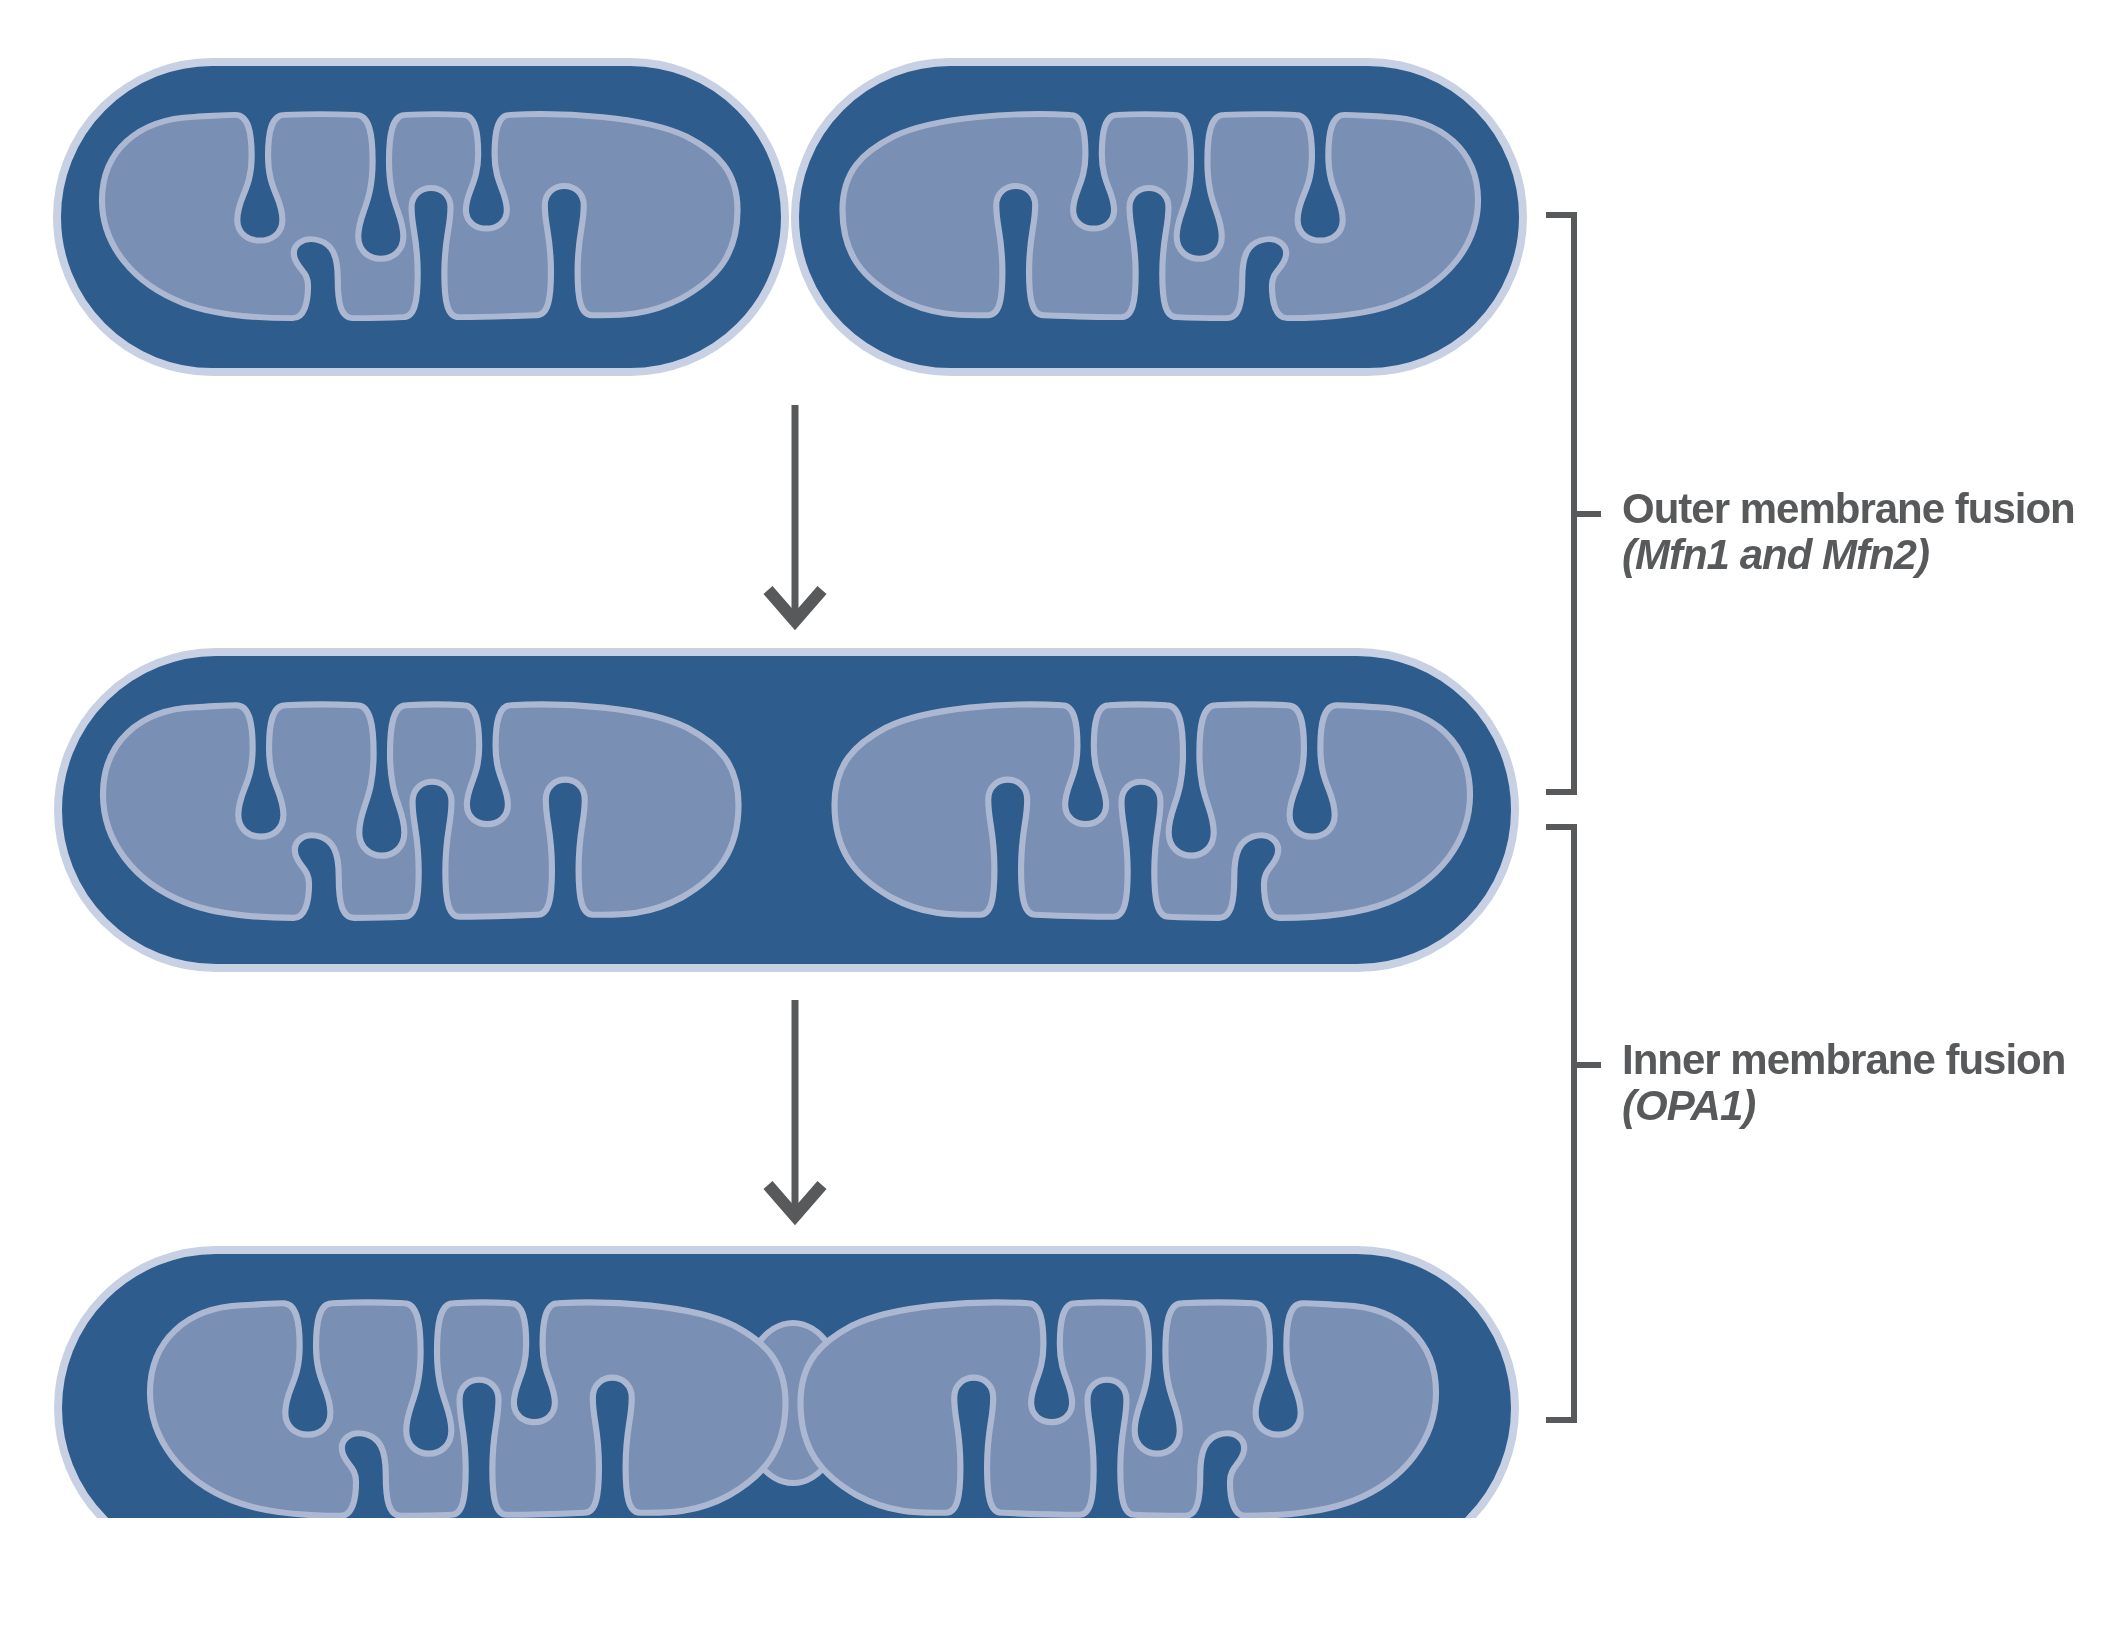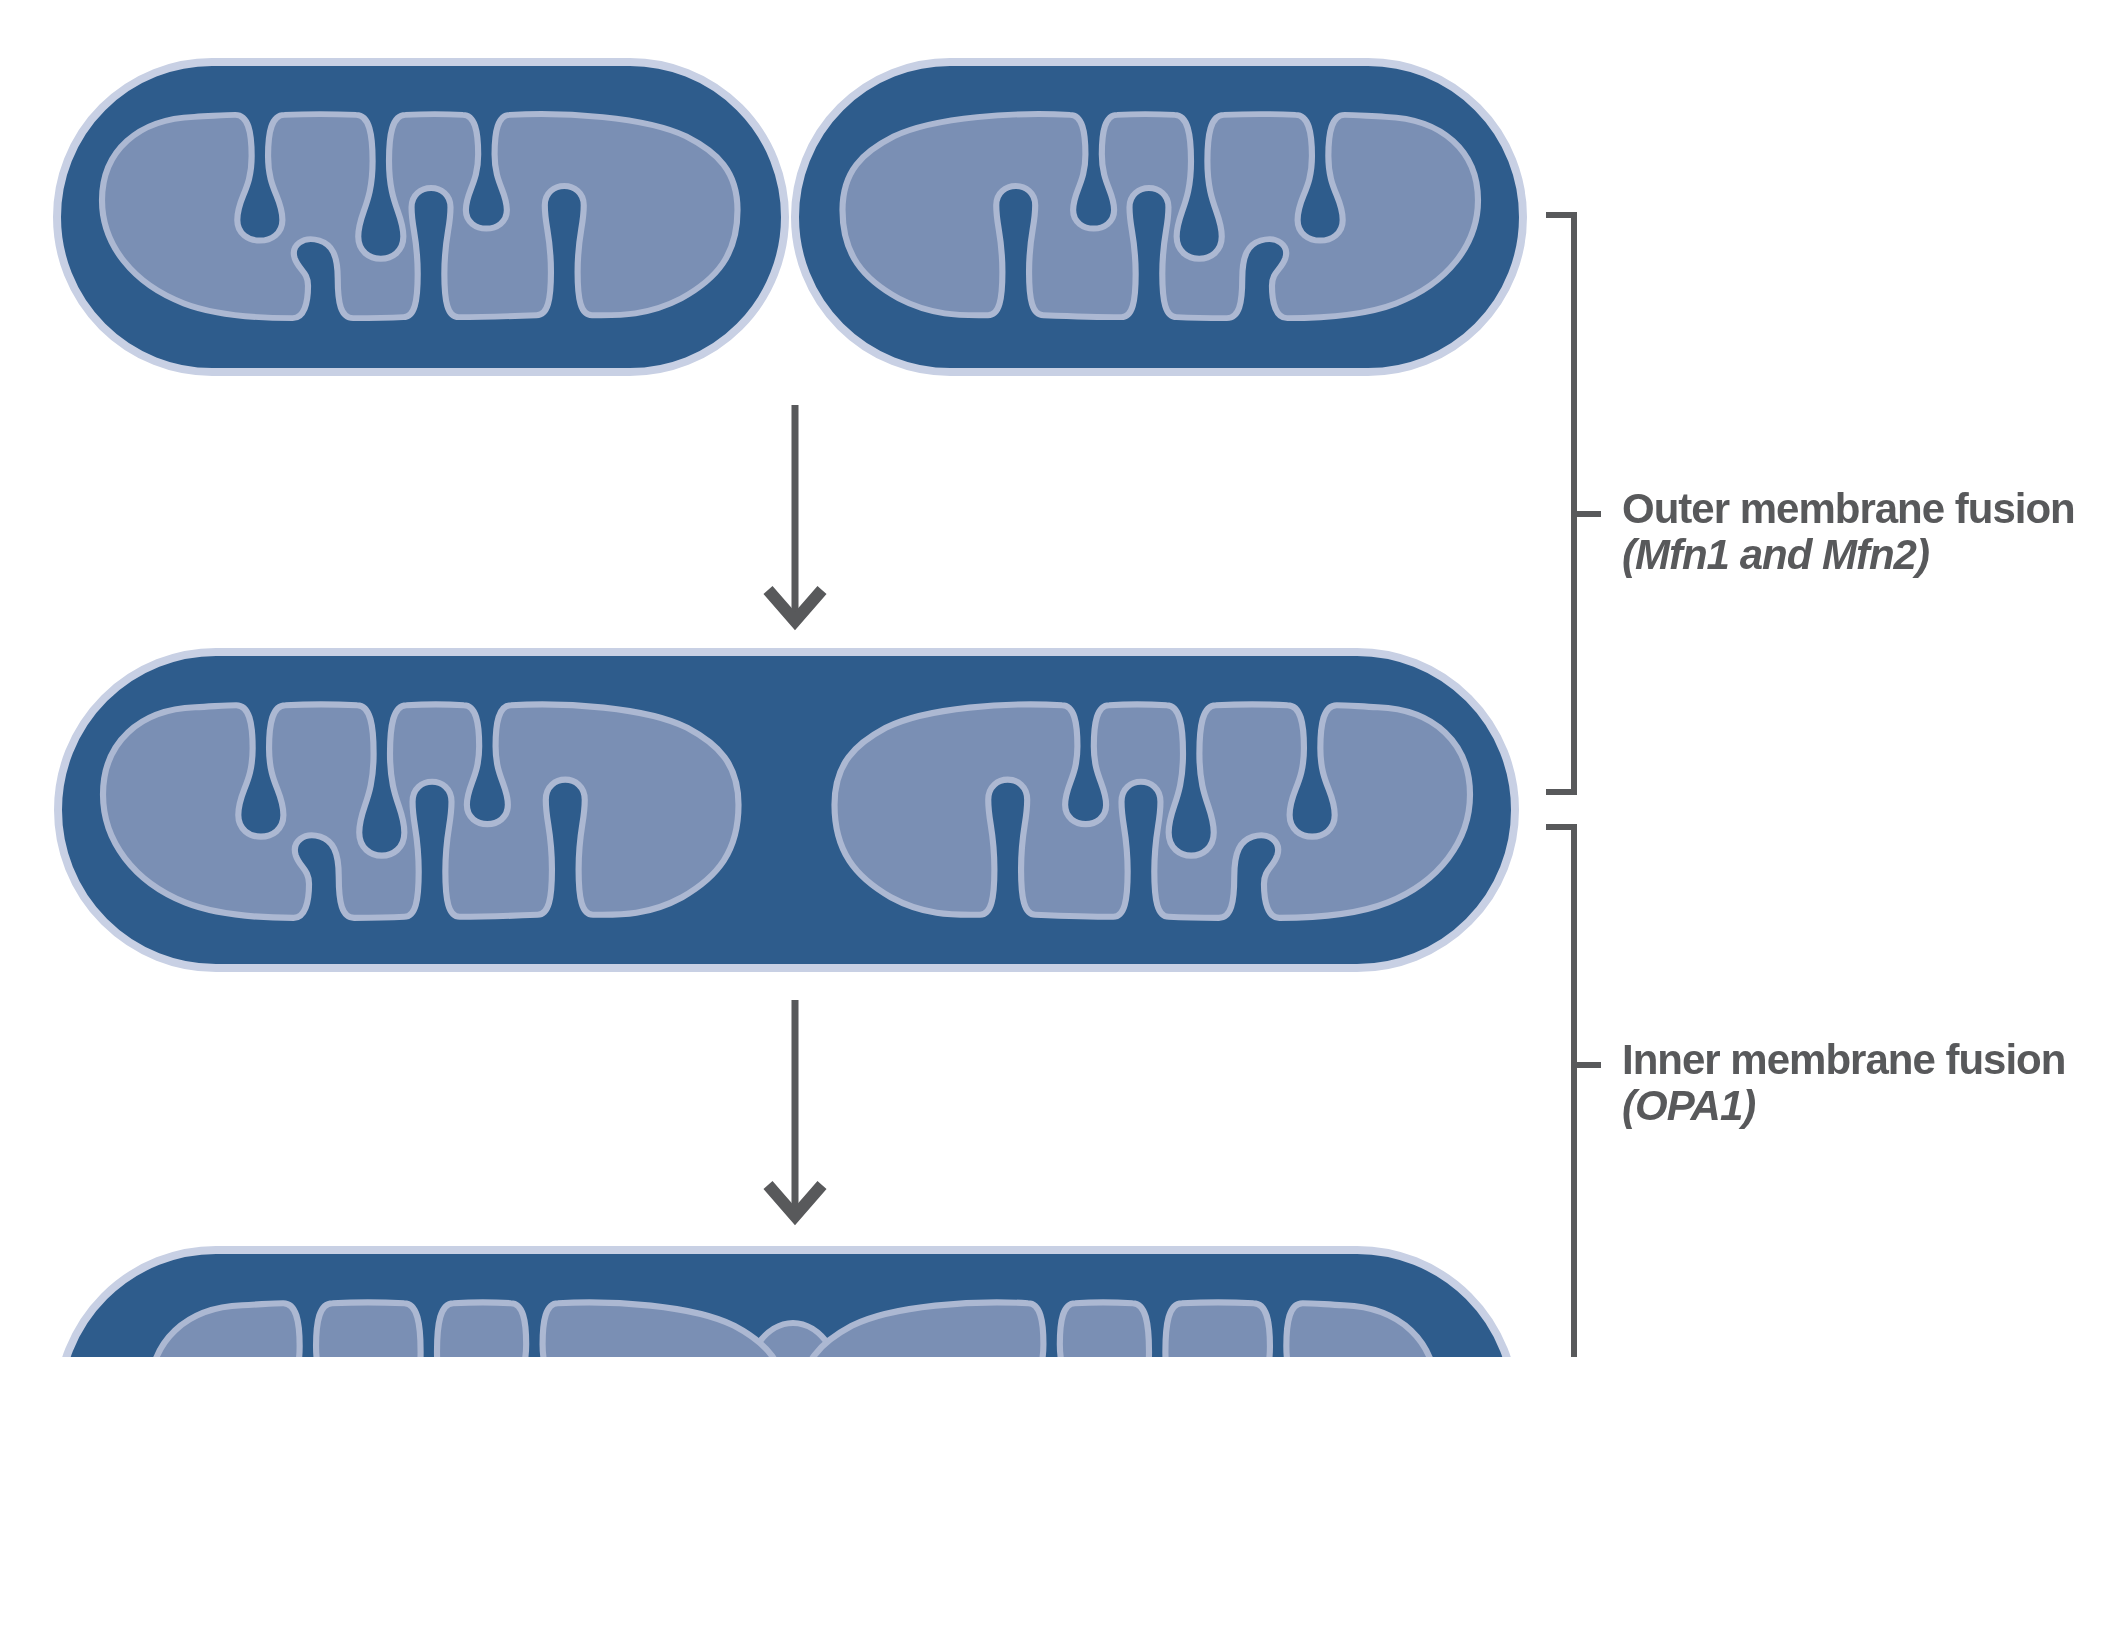--- a/index.html
+++ b/index.html
@@ -11,21 +11,21 @@
     --annotation-gray: #58595b;
   }
   html, body {
     margin: 0;
     padding: 0;
     background: var(--background);
     font-family: "Liberation Sans", sans-serif;
   }
   .stage {
     width: 2102px;
-    height: 1357px;
+    height: 1518px;
     position: relative;
     background: var(--background);
     overflow: hidden;
   }
   svg { display: block; }
   .outer-membrane {
     fill: var(--outer-membrane-fill);
     stroke: var(--outer-membrane-stroke);
     stroke-width: 8;
   }

